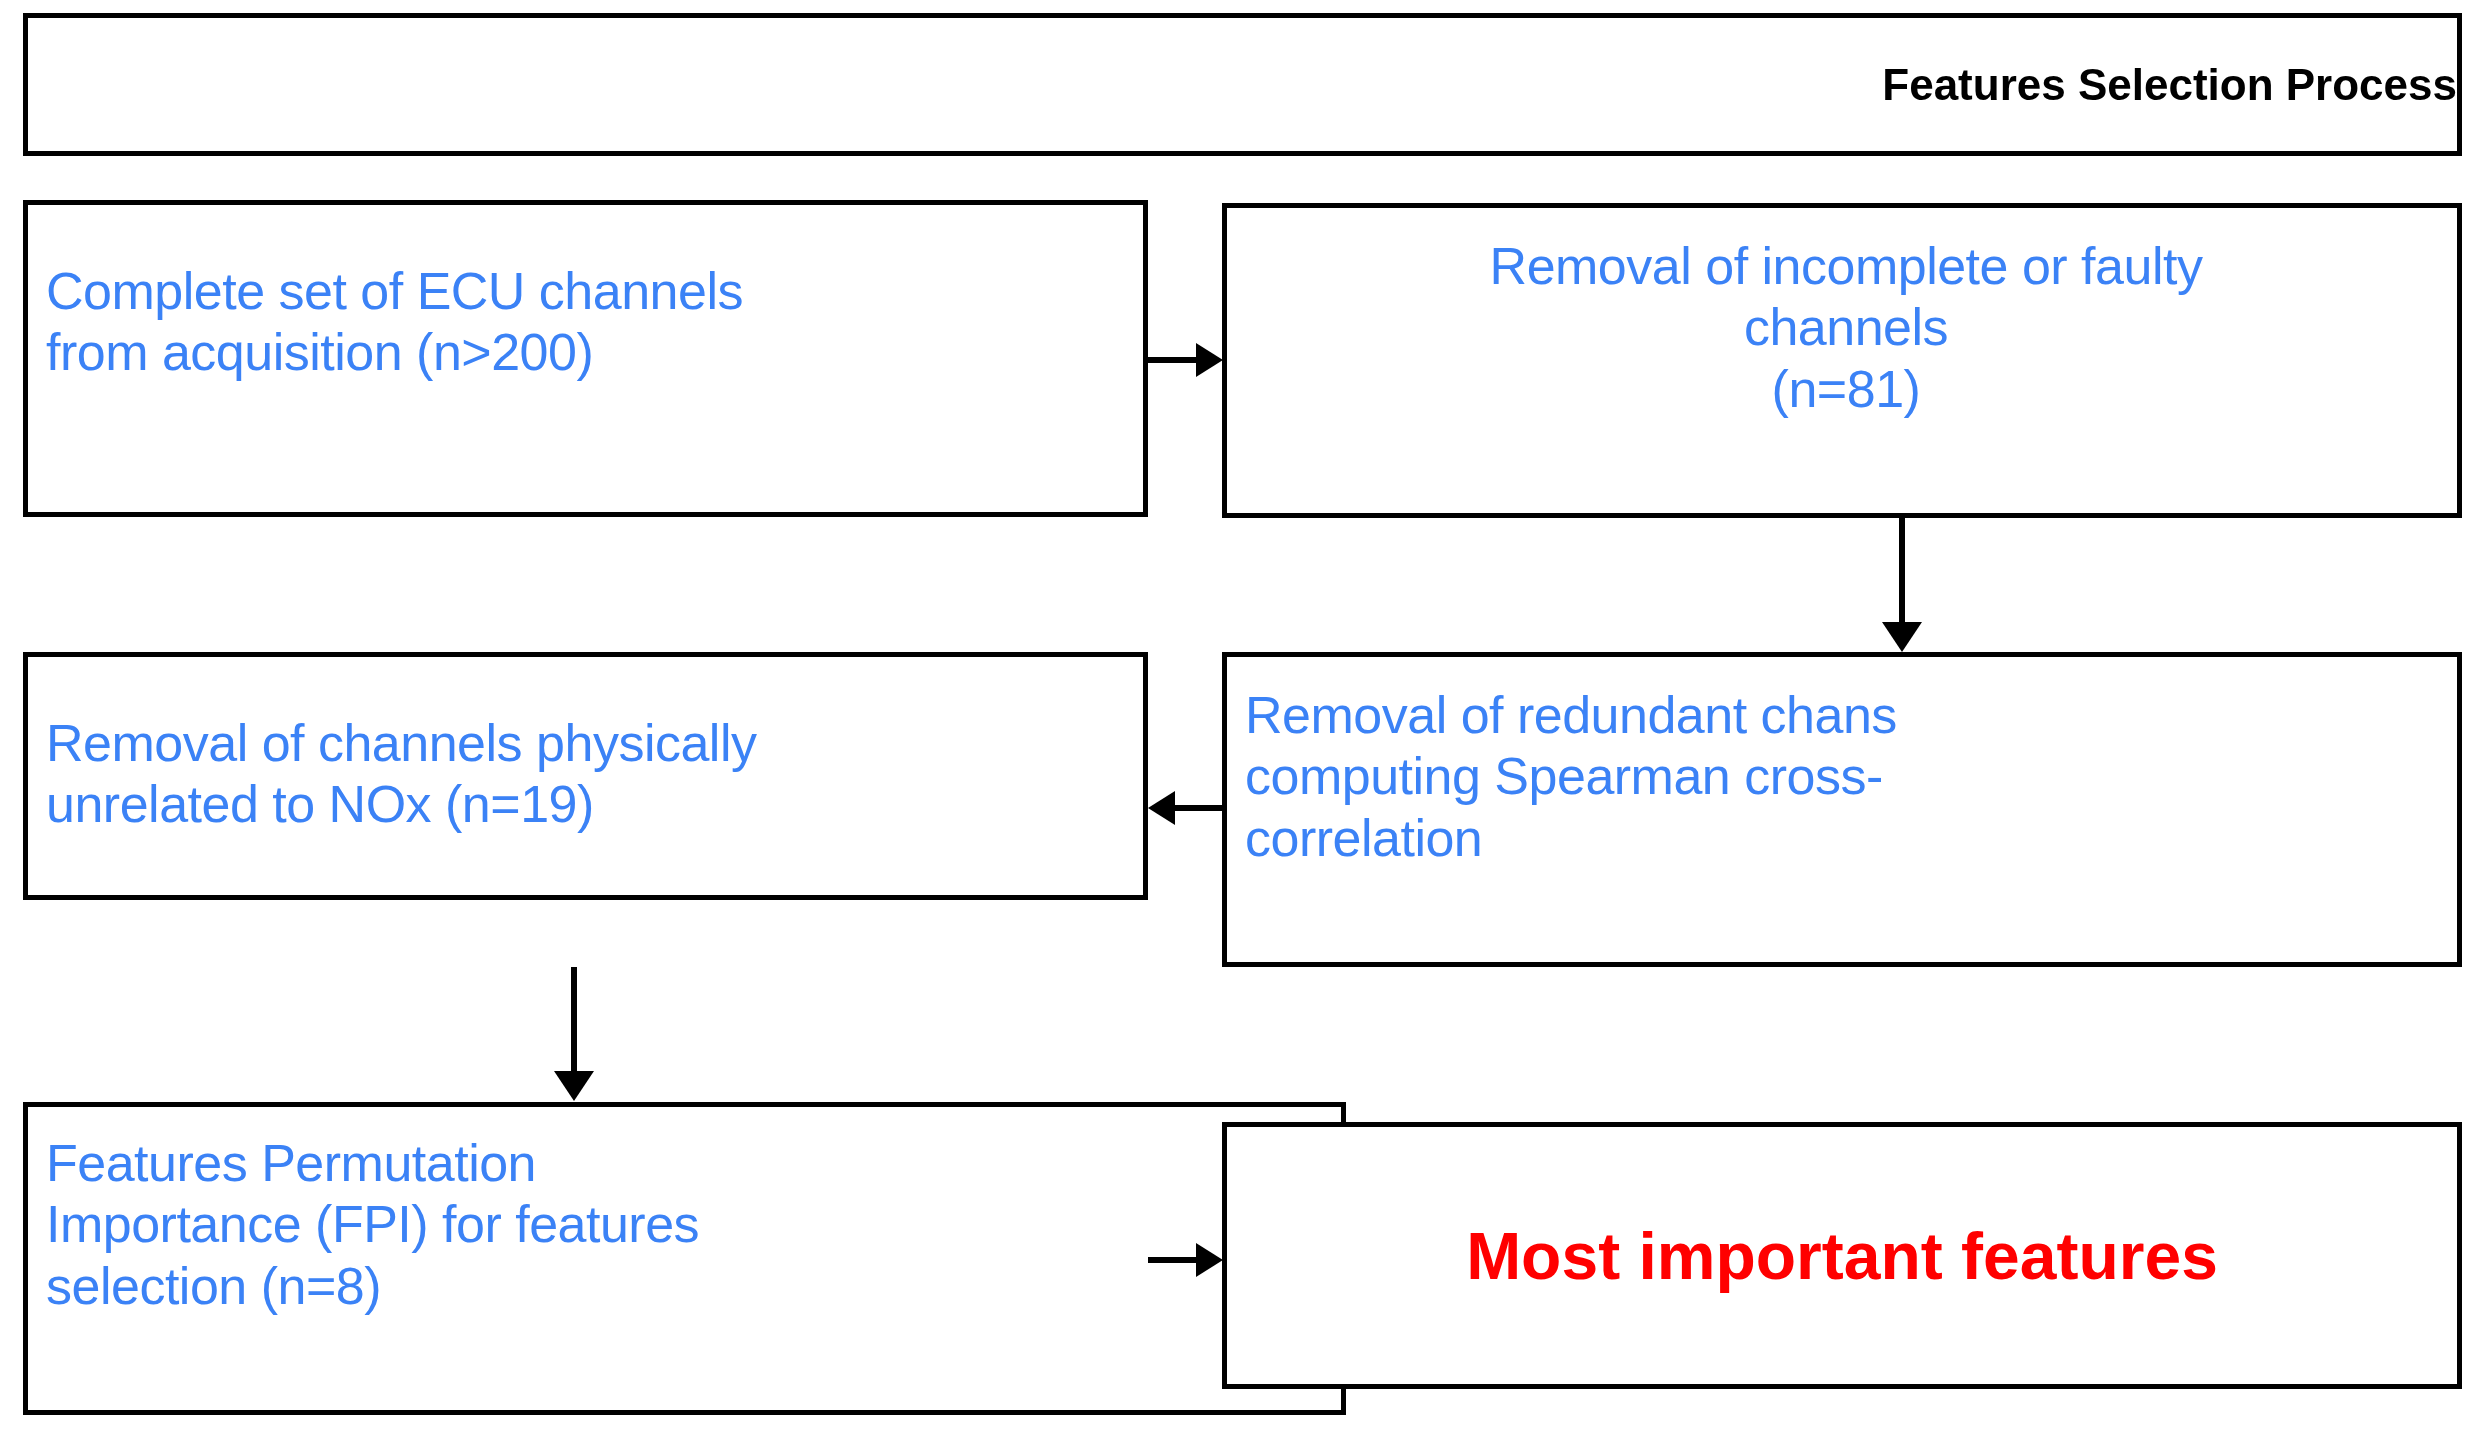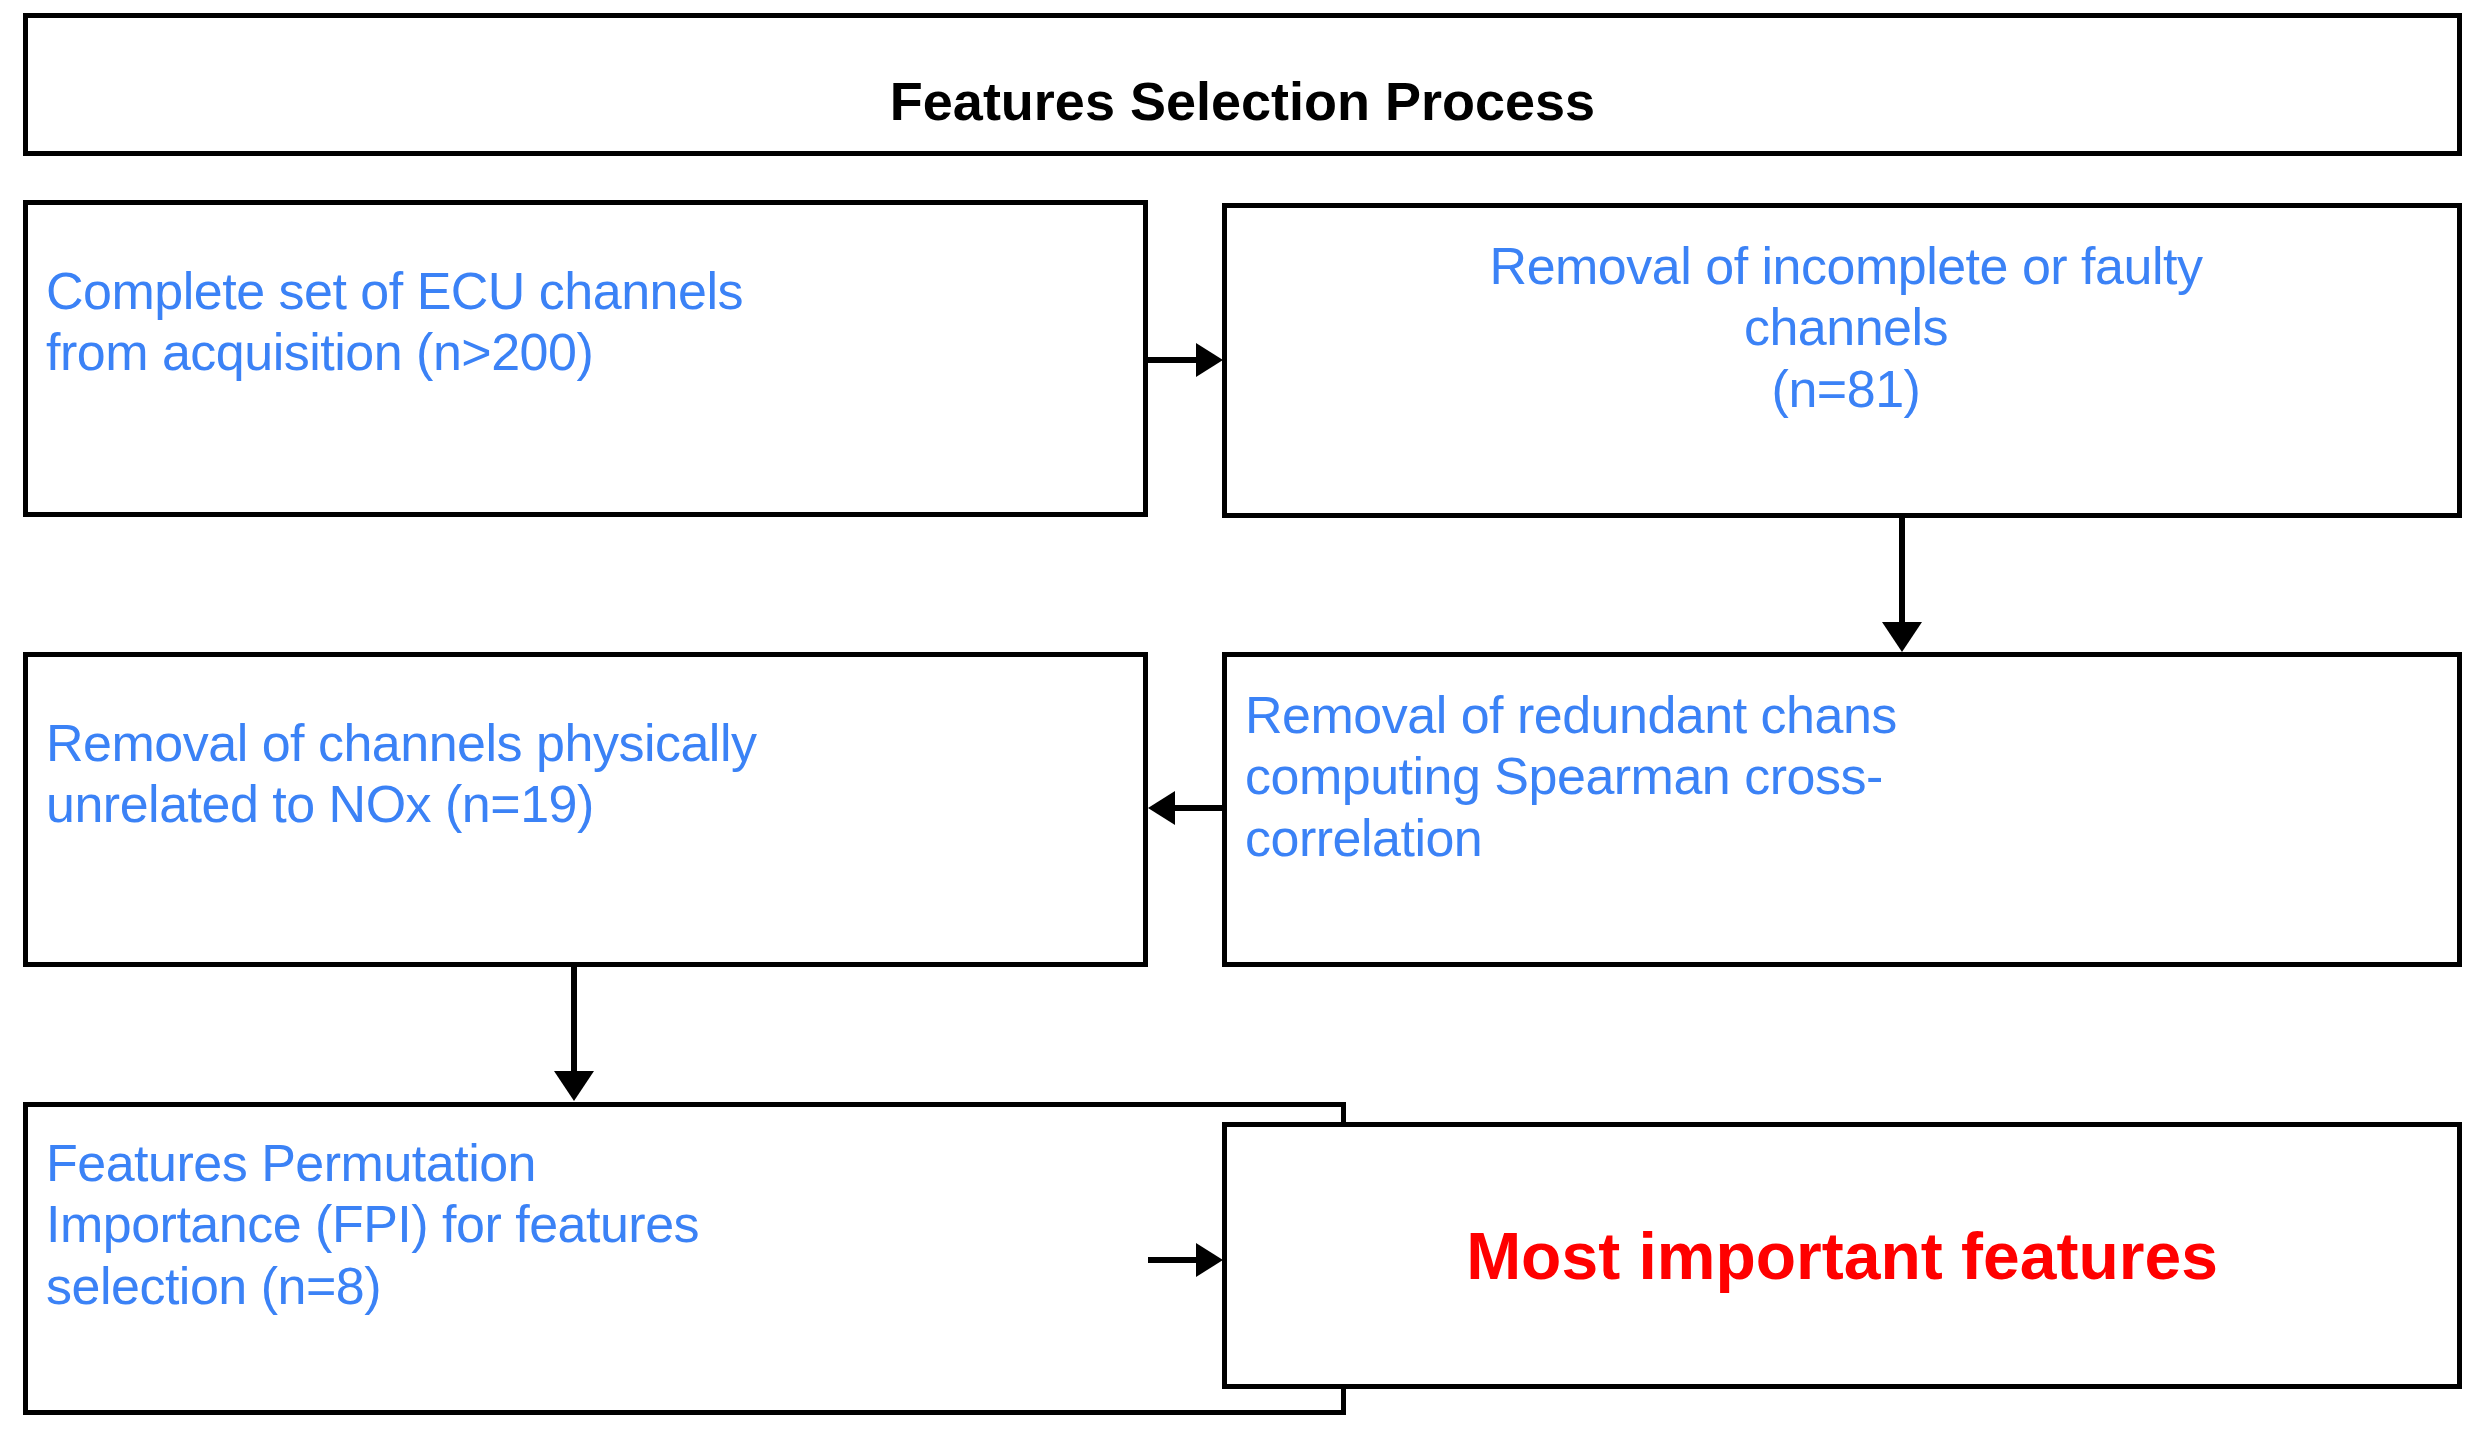--- a/index.html
+++ b/index.html
@@ -40,32 +40,31 @@
     top: 13px;
     width: 2439px;
     height: 143px;
   }
   #title-text {
     position: absolute;
     left: 0;
     right: 0;
     top: 50%;
     transform: translateY(-50%);
-    text-align: center;
-    font-size: 54px;
+    text-align: right;
+    font-size: 44px;
     font-weight: bold;
     color: #000000;
     letter-spacing: 0px;
-    margin-top: 16px;
   }
 
   
   #box-ecu-channels   { left: 23px;   top: 200px;  width: 1125px; height: 317px; }
   #box-incomplete     { left: 1222px; top: 203px;  width: 1240px; height: 315px; text-align: center; }
-  #box-unrelated-nox  { left: 23px;   top: 652px;  width: 1125px; height: 315px; }
+  #box-unrelated-nox  { left: 23px;   top: 652px;  width: 1125px; height: 248px; }
   #box-redundant      { left: 1222px; top: 652px;  width: 1240px; height: 315px; }
   #box-fpi            { left: 23px;   top: 1102px; width: 1323px; height: 313px; }
   #box-most-important { left: 1222px; top: 1122px; width: 1240px; height: 267px; }
 
   #text-ecu-channels  { top: 56px; }
   #text-incomplete    { top: 28px; }
   #text-unrelated-nox { top: 56px; }
   #text-redundant     { top: 28px; }
   #text-fpi           { top: 26px; }
 

